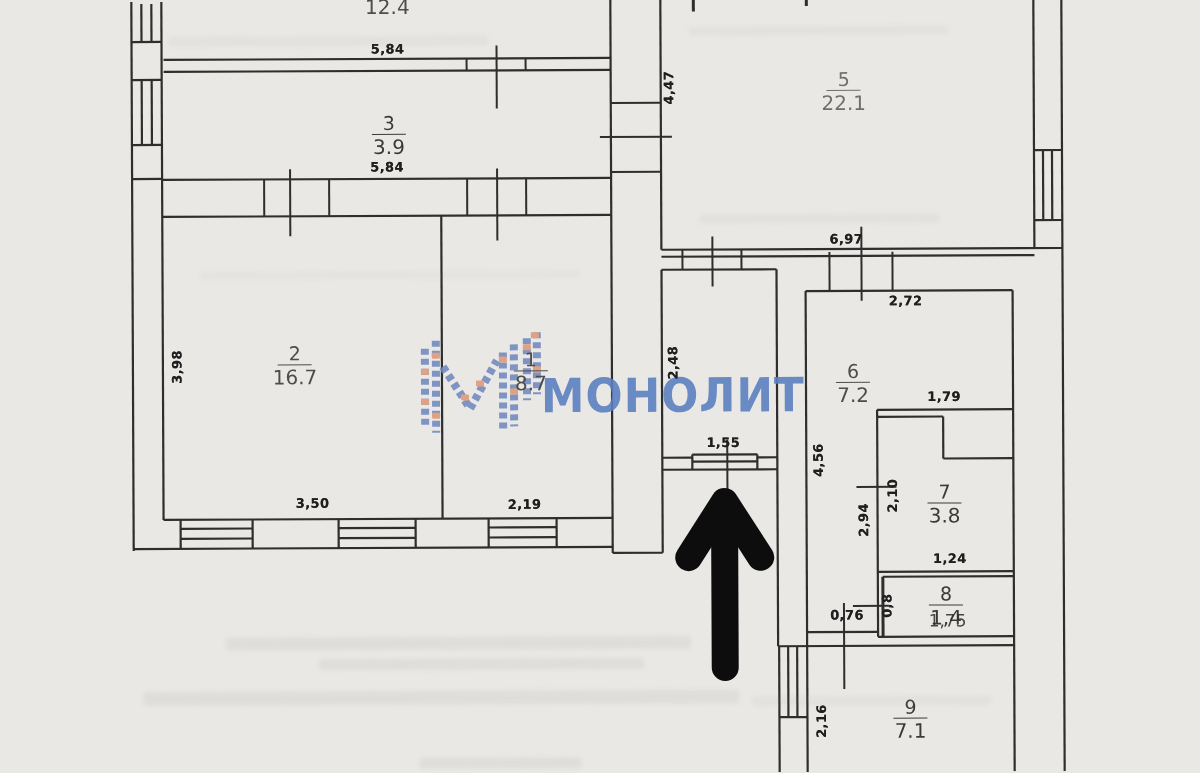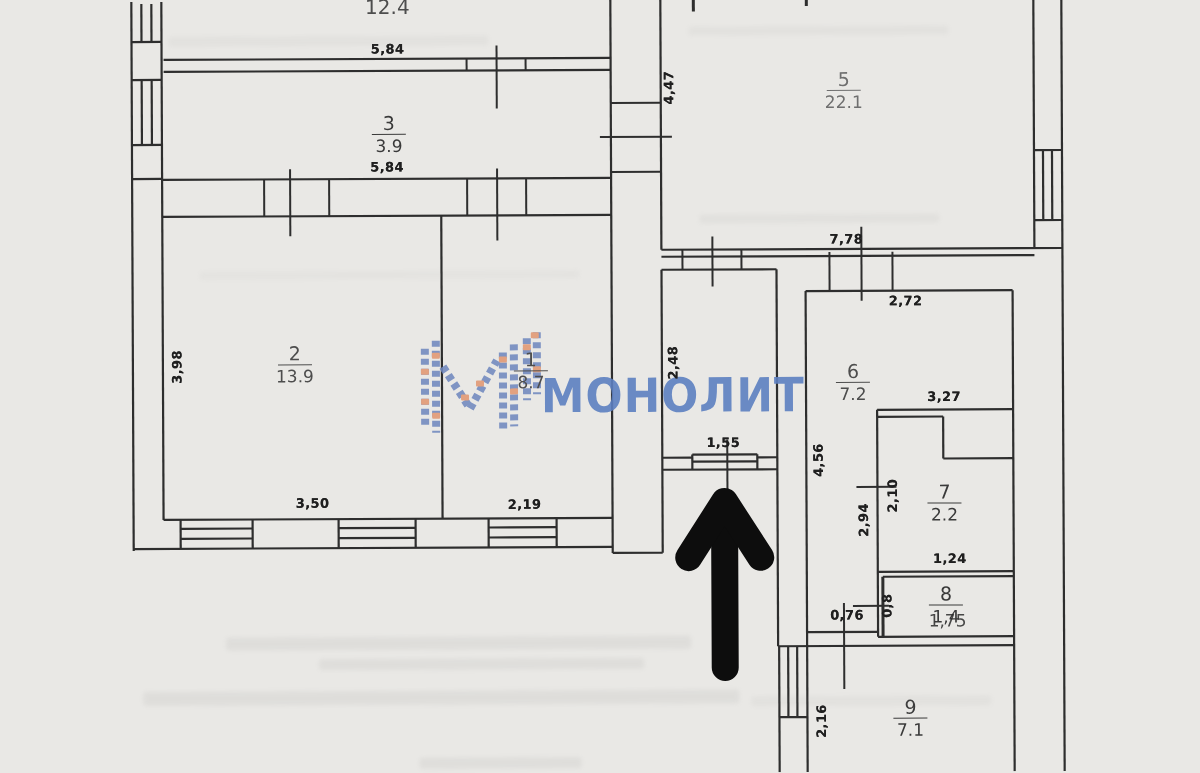--- a/index.html
+++ b/index.html
@@ -19,21 +19,21 @@
   .dim.vert{transform:translate(-50%,-50%) rotate(-90deg);}
   
   .room-label{
     position:absolute;transform:translateX(-50%);text-align:center;
     line-height:1.06;white-space:nowrap;
   }
   .room-label .num{
     display:inline-block;font-size:19px;font-weight:400;
     border-bottom:1.6px solid currentColor;padding:0 11px 1px 11px;
   }
-  .room-label .area{display:block;font-size:17px;padding-top:2px;}
+  .room-label .area{display:block;font-size:20px;padding-top:2px;}
   .c-dark{color:#3a3a3a;} .c-mid{color:#4d4d4d;} .c-light{color:#6f6f6f;}
   .r12 .area{font-size:20px;}
   .r8wrap{position:relative;display:block;}
   .r8-width{
     position:absolute;left:50%;top:6px;transform:translateX(-46%);
     font-size:17px;font-weight:400;color:#2b2b2b;opacity:.85;
   }
   
   .wm-text{
     position:absolute;left:541px;top:368px;
@@ -213,58 +213,58 @@
   <div class="room-label c-dark" style="left:390px;top:112px">
     <span class="num">3</span>
     <span class="area">3.9</span>
   </div>
   <div class="room-label c-light" style="left:845px;top:70px">
     <span class="num">5</span>
     <span class="area">22.1</span>
   </div>
   <div class="room-label c-mid" style="left:295px;top:342px">
     <span class="num">2</span>
-    <span class="area">13.9</span>
+    <span class="area">16.7</span>
   </div>
   <div class="room-label c-mid" style="left:531px;top:349px">
     <span class="num">1</span>
     <span class="area">8.7</span>
   </div>
   <div class="room-label c-mid" style="left:853px;top:362px">
     <span class="num">6</span>
     <span class="area">7.2</span>
   </div>
   <div class="room-label c-dark" style="left:944px;top:483px">
     <span class="num">7</span>
-    <span class="area">2.2</span>
+    <span class="area">3.8</span>
   </div>
   <div class="room-label c-dark" style="left:945px;top:585px">
     <span class="num">8</span>
     <span class="r8wrap">
       <span class="area">1,4</span>
       <span class="r8-width">1,75</span>
     </span>
   </div>
   <div class="room-label c-dark" style="left:909px;top:698px">
     <span class="num">9</span>
     <span class="area">7.1</span>
   </div>
 
   <div class="dim" style="left:389px;top:48px">5,84</div>
   <div class="dim" style="left:388px;top:166px">5,84</div>
   <div class="dim vert" style="left:670px;top:88px">4,47</div>
-  <div class="dim" style="left:847px;top:240px">7,78</div>
+  <div class="dim" style="left:847px;top:240px">6,97</div>
   <div class="dim vert" style="left:177px;top:365px">3,98</div>
   <div class="dim" style="left:312px;top:502px">3,50</div>
   <div class="dim" style="left:524px;top:504px">2,19</div>
   <div class="dim vert" style="left:673px;top:363px">2,48</div>
   <div class="dim" style="left:723px;top:443px">1,55</div>
   <div class="dim" style="left:906px;top:302px">2,72</div>
   <div class="dim vert" style="left:818px;top:461px">4,56</div>
-  <div class="dim" style="left:944px;top:398px">3,27</div>
+  <div class="dim" style="left:944px;top:398px">1,79</div>
   <div class="dim vert" style="left:892px;top:497px">2,10</div>
   <div class="dim vert" style="left:863px;top:521px">2,94</div>
   <div class="dim" style="left:949px;top:560px">1,24</div>
   <div class="dim vert" style="left:886px;top:607px">0,8</div>
   <div class="dim" style="left:846px;top:616px">0,76</div>
   <div class="dim vert" style="left:820px;top:722px">2,16</div>
 
   <div>
     <div class="smudge" style="left:225px;top:636px;width:465px;height:13px"></div>
     <div class="smudge" style="left:318px;top:658px;width:325px;height:11px"></div>

